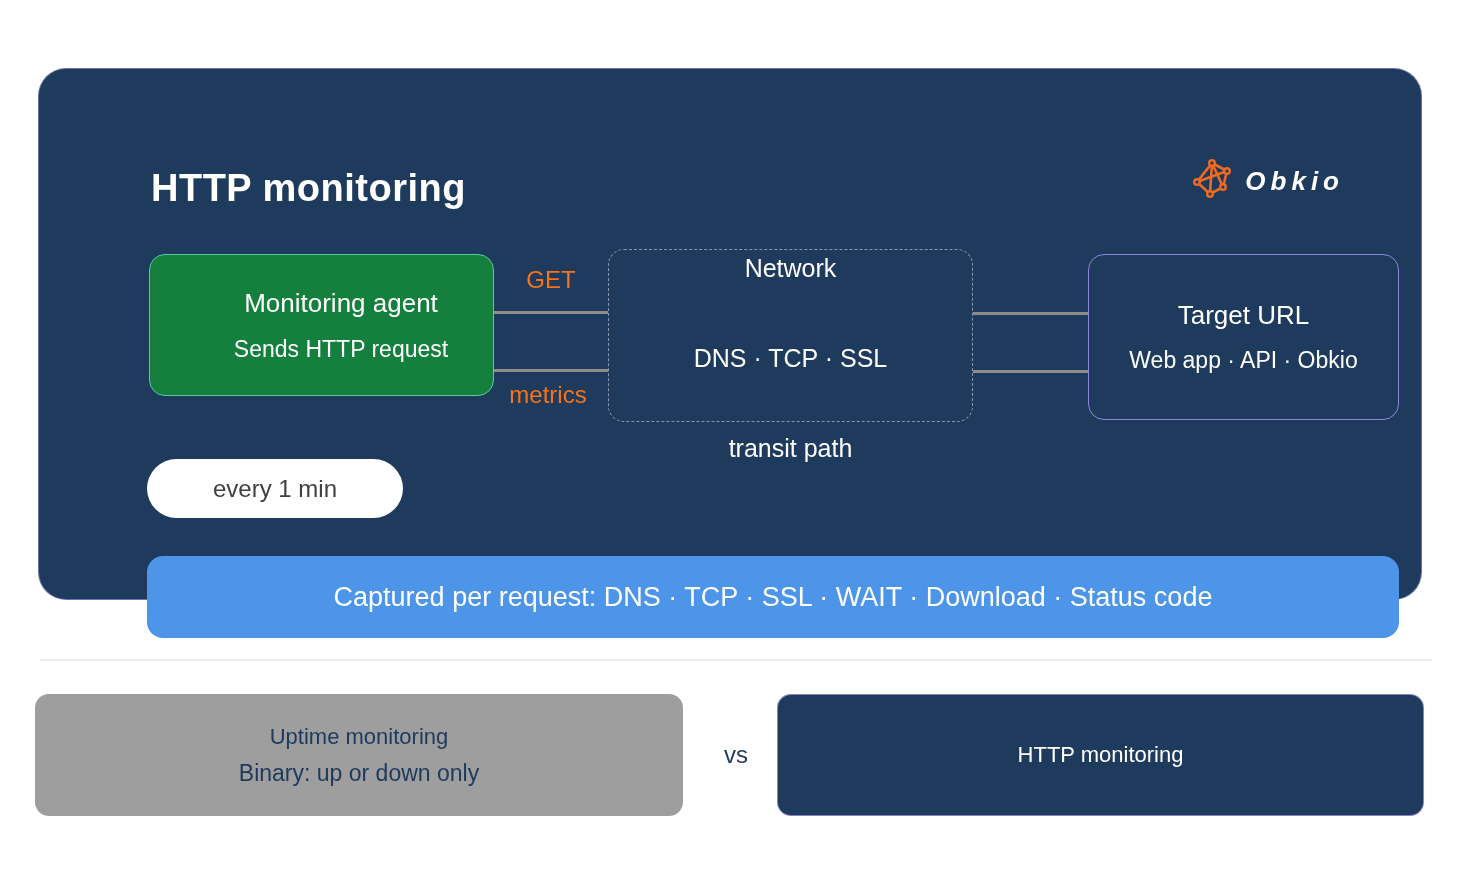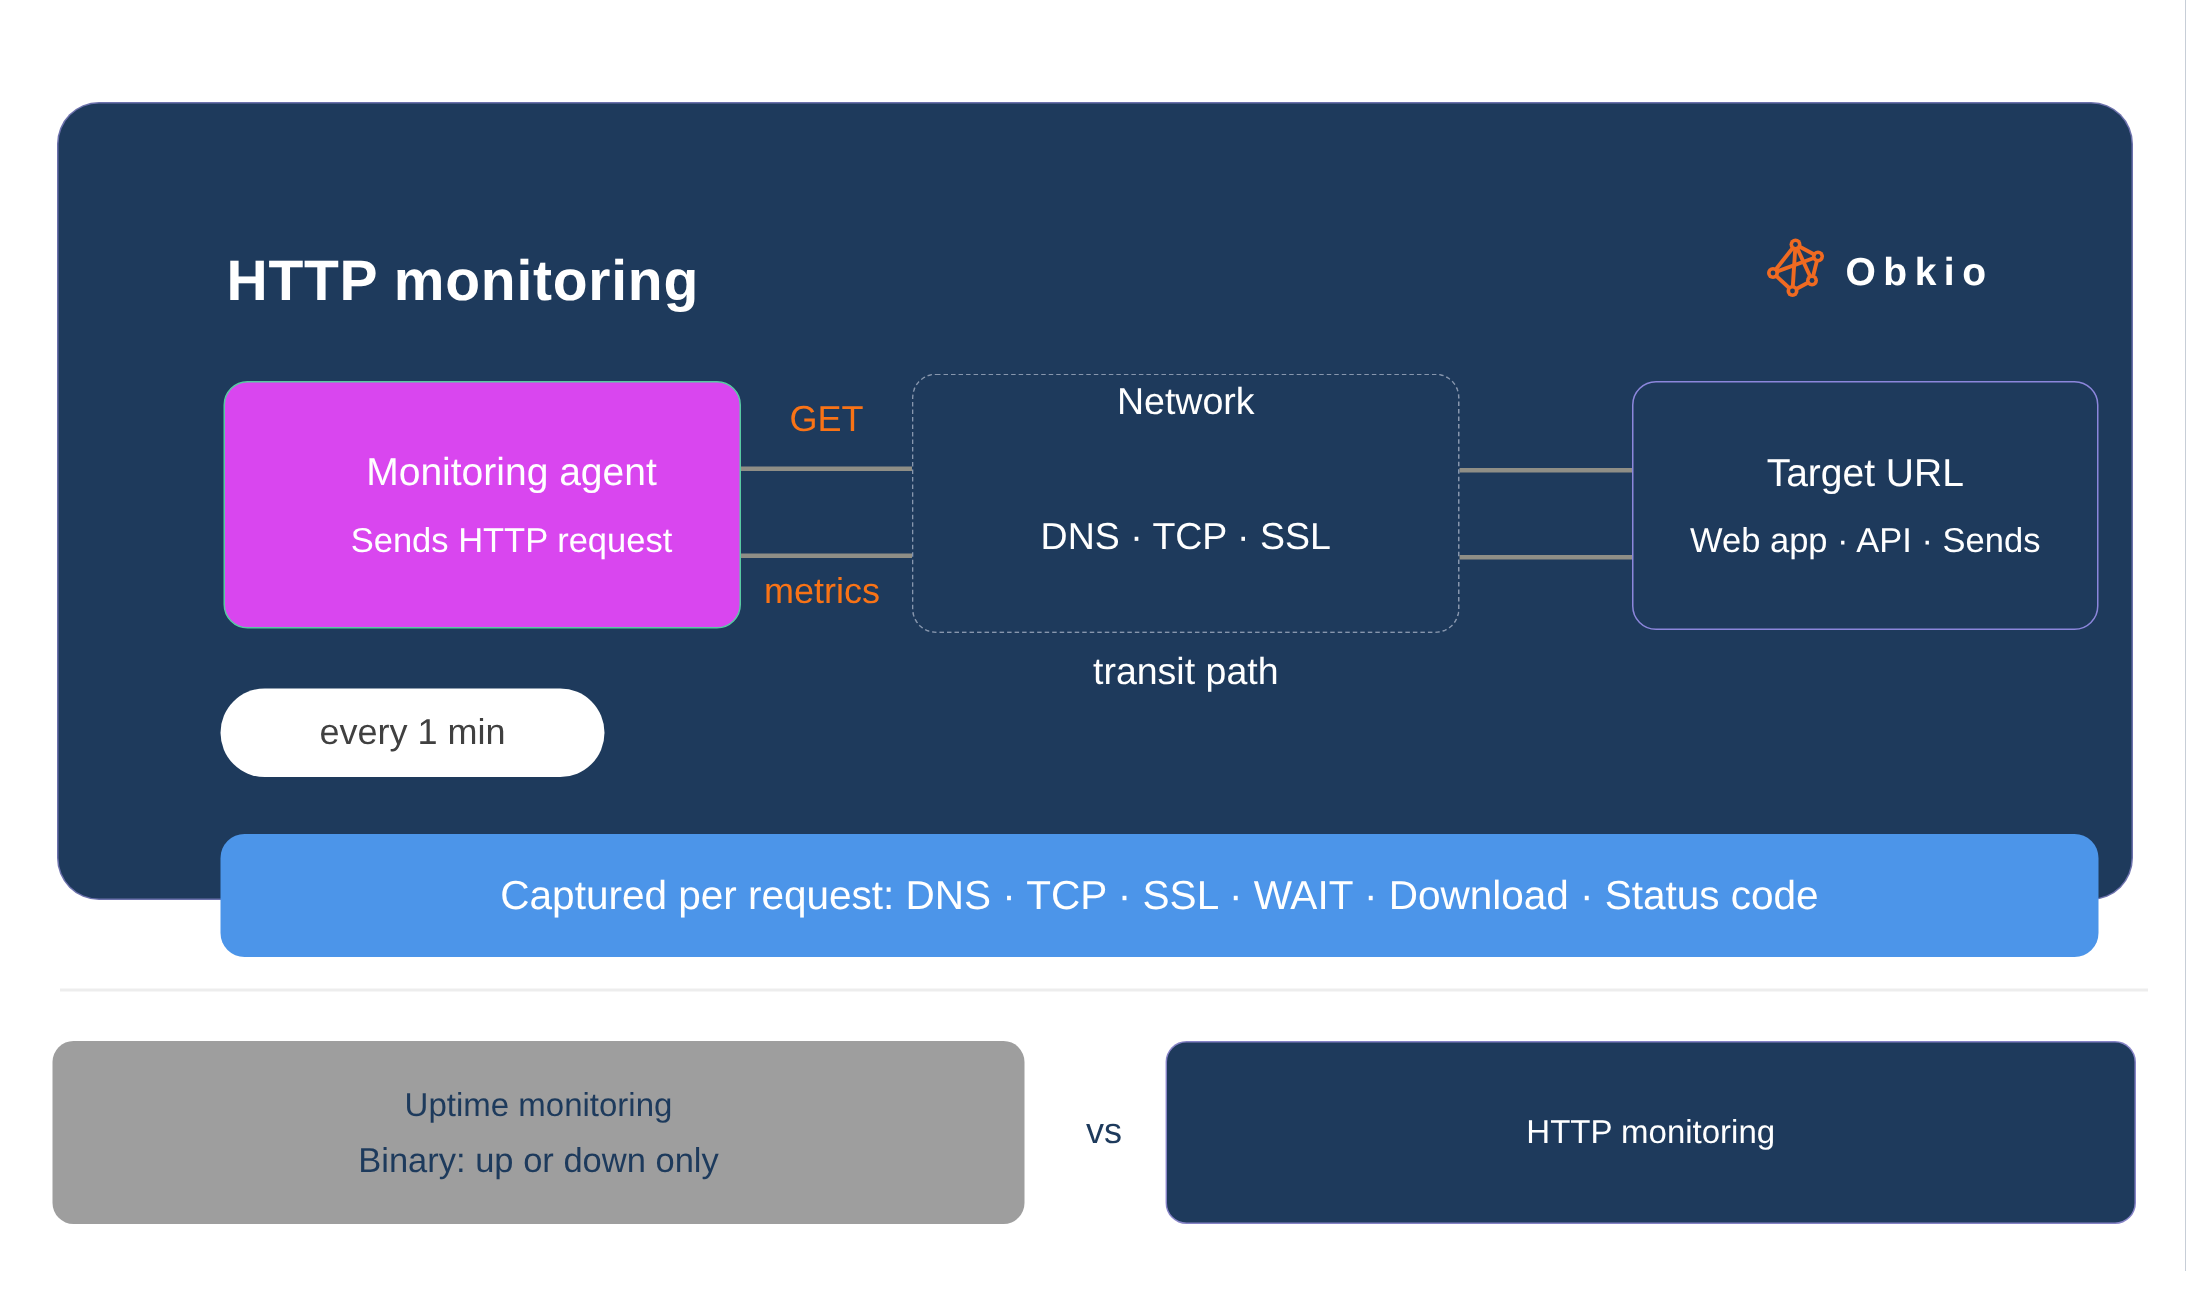--- a/index.html
+++ b/index.html
@@ -19,39 +19,39 @@
     border: 1px solid rgba(160,150,225,0.6);
     border-radius: 28px;
   }
   .card-title {
     position: absolute; left: 112px; top: 98px;
     color: #ffffff; font-size: 38px; font-weight: 700; letter-spacing: 0.5px;
   }
 
   
   .logo {
-    position: absolute; top: 88px; right: 92px;
-    display: flex; align-items: center; gap: 10px;
+    position: absolute; top: 88px; right: 77px;
+    display: flex; align-items: center; gap: 10px; font-style: italic;
   }
   .logo-text {
     color: #ffffff; font-size: 26px; font-weight: 600; letter-spacing: 5px;
   }
 
   
   .node {
     position: absolute; display: flex; flex-direction: column;
     align-items: center; justify-content: center; text-align: center;
     border-radius: 16px; color: #ffffff;
   }
   .node .t1 { font-size: 26px; font-weight: 500; }
   .node .t2 { font-size: 23px; font-weight: 400; }
 
   .agent-box {
-    left: 110px; top: 185px; width: 345px; height: 165px;
-    background: #d946ef;
+    left: 110px; top: 185px; width: 345px; height: 142px;
+    background: #15803d;
     border: 1.5px solid #58c9a3;
     gap: 17px;
     padding-left: 39px;
   }
   .network-box {
     left: 569px; top: 180px; width: 365px; height: 173px;
     background: transparent;
     border: 1.5px dashed #8796ad;
     gap: 15px;
   }
@@ -179,21 +179,21 @@
       <div class="t1">Network</div>
       <div class="t1">DNS · TCP · SSL</div>
       <div class="t2">transit path</div>
     </div>
 
     <div class="connector conn-r1"></div>
     <div class="connector conn-r2"></div>
 
     <div class="node target-box">
       <div class="t1">Target URL</div>
-      <div class="t2">Web app · API · Sends</div>
+      <div class="t2">Web app · API · Obkio</div>
     </div>
 
     <div class="pill">every 1 min</div>
 
     <div class="banner">Captured per request: DNS · TCP · SSL · WAIT · Download · Status code</div>
 
   </div>
 
   <div class="divider"></div>
 

